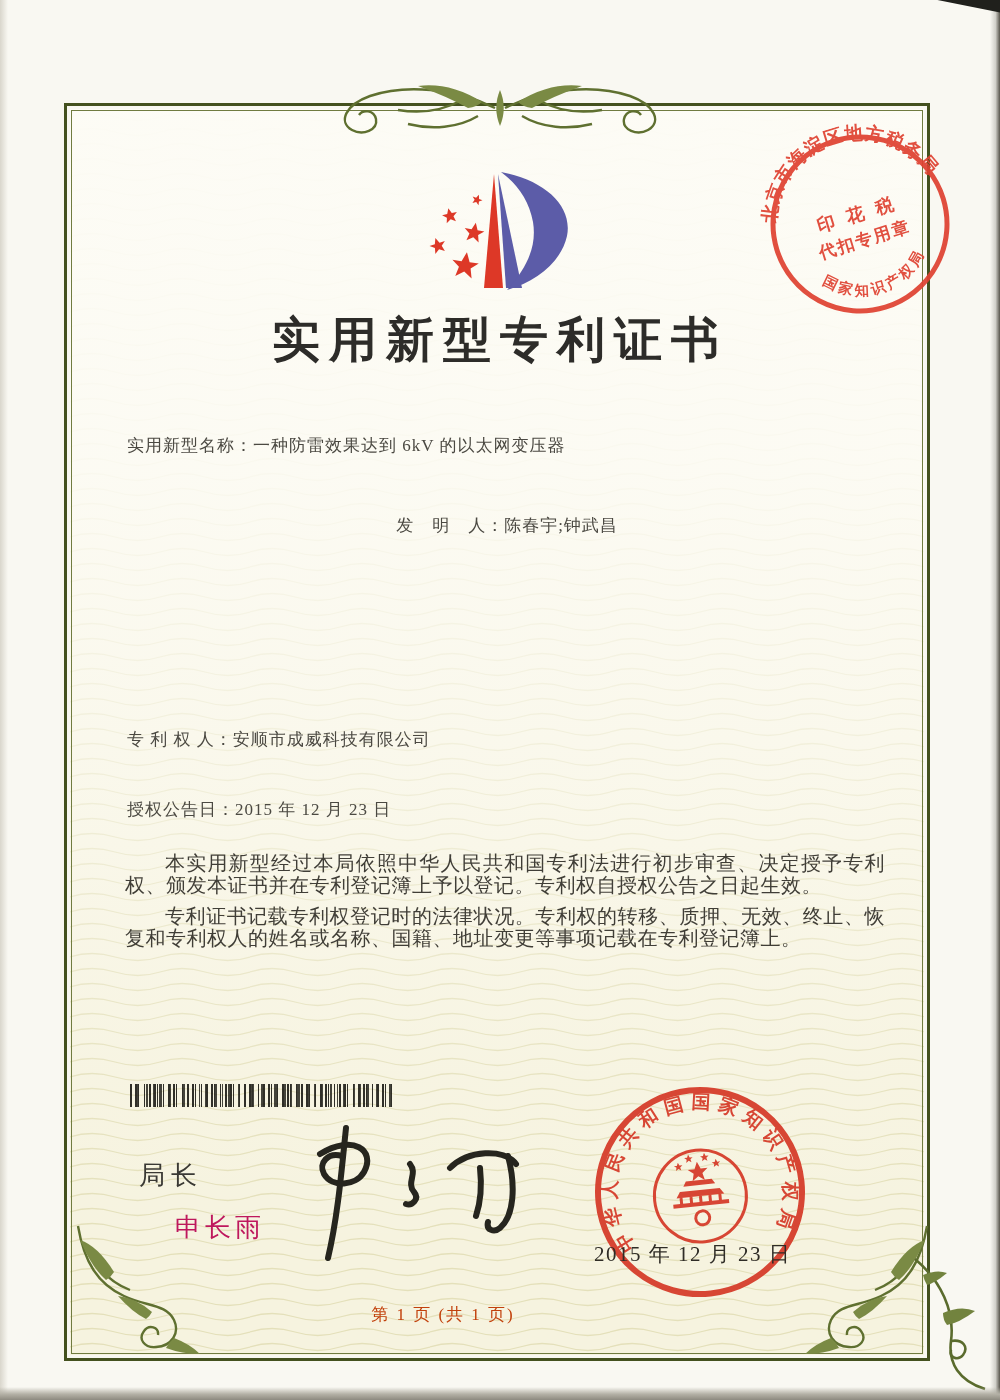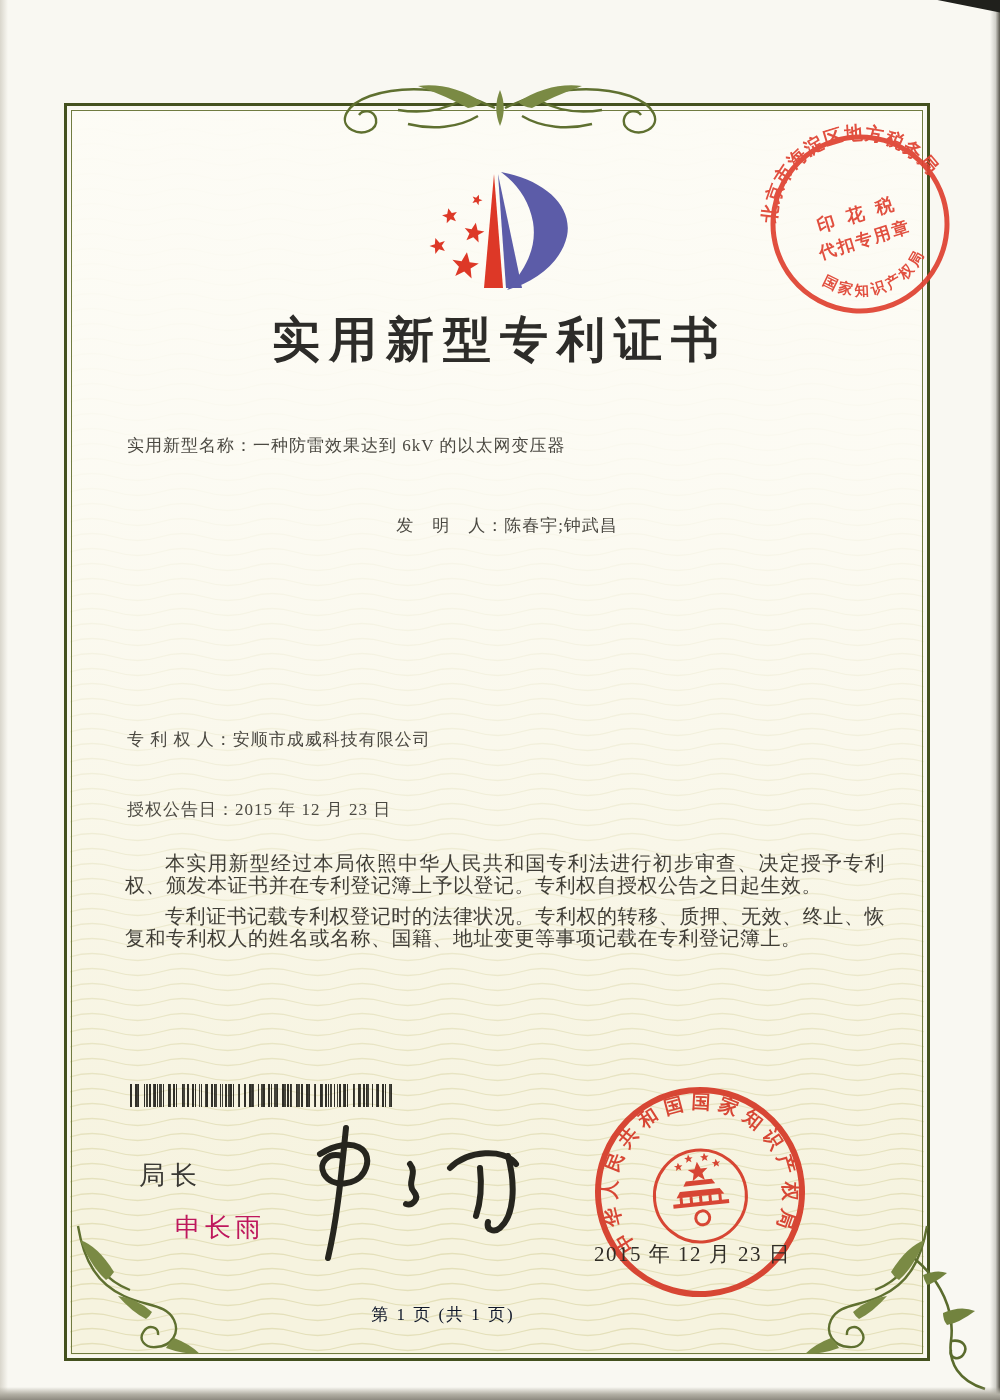--- a/index.html
+++ b/index.html
@@ -48,21 +48,21 @@
   
   .signer-title{left:139px;top:1158px;font-family:Liberation Mono, monospace;
     font-size:26px;color:#3a3934;letter-spacing:6px;z-index:5;}
   .signer-name{left:137px;top:1210px;font-family:"Liberation Sans","DejaVu Sans",sans-serif;
     font-size:26px;color:#be185d;letter-spacing:4px;z-index:5;margin-left:38px;}
   .sig-svg{left:258px;top:1116px;z-index:5;}
   
   .tax-stamp{left:760px;top:124px;z-index:6;transform:rotate(-17deg);opacity:.93;}
   .seal{left:588px;top:1080px;z-index:5;transform:rotate(-6deg);opacity:.94;}
   .seal-date{left:594px;top:1240px;width:230px;font-size:21px;color:#2f2c26;letter-spacing:1.5px;z-index:6;white-space:pre;}
-  .footer{left:0;top:1303px;width:886px;text-align:center;font-size:17px;color:#0f172a;letter-spacing:2px;z-index:5;}
+  .footer{left:0;top:1303px;width:886px;text-align:center;font-size:17px;color:#c2410c;letter-spacing:2px;z-index:5;}
 </style>
 </head>
 <body>
 
 <div class="abs" style="left:0;top:0;width:1000px;height:1400px;">
 
   <div class="abs paper"></div>
   <svg class="abs waves" width="854" height="1246" aria-hidden="true">
     <defs>
       <pattern id="wv" width="180" height="15" patternUnits="userSpaceOnUse">

